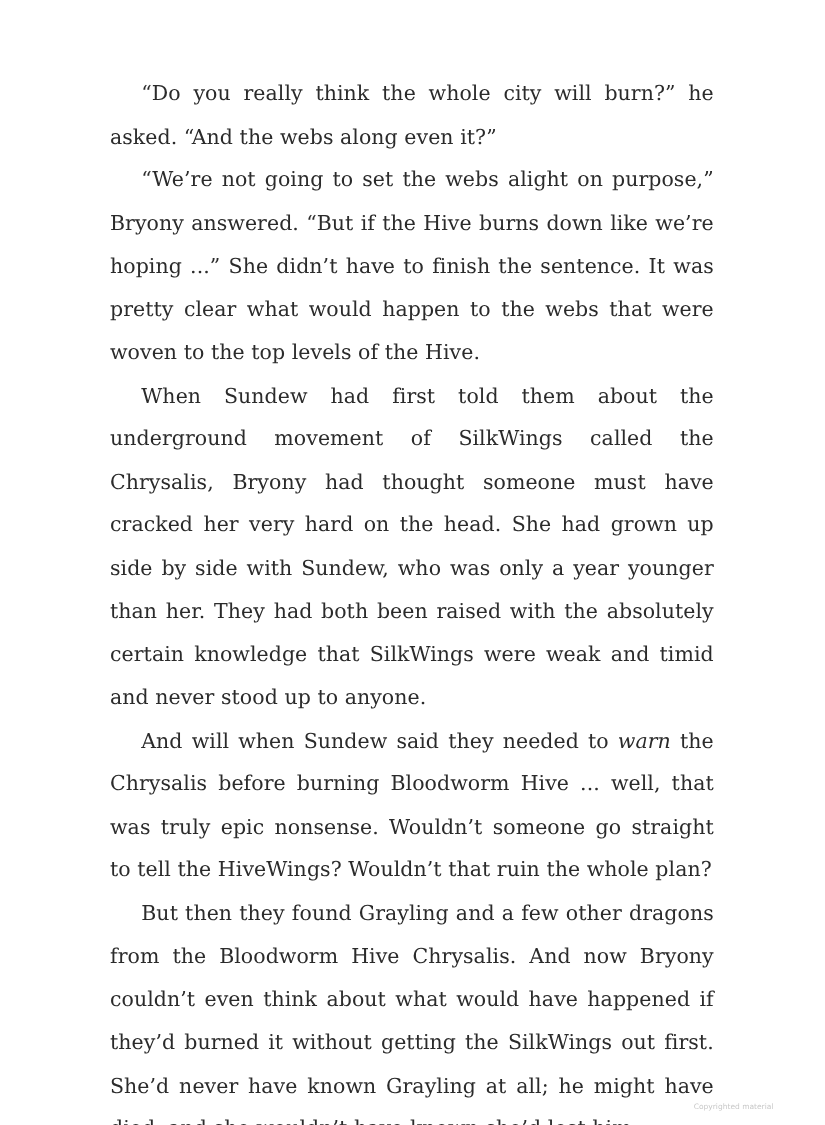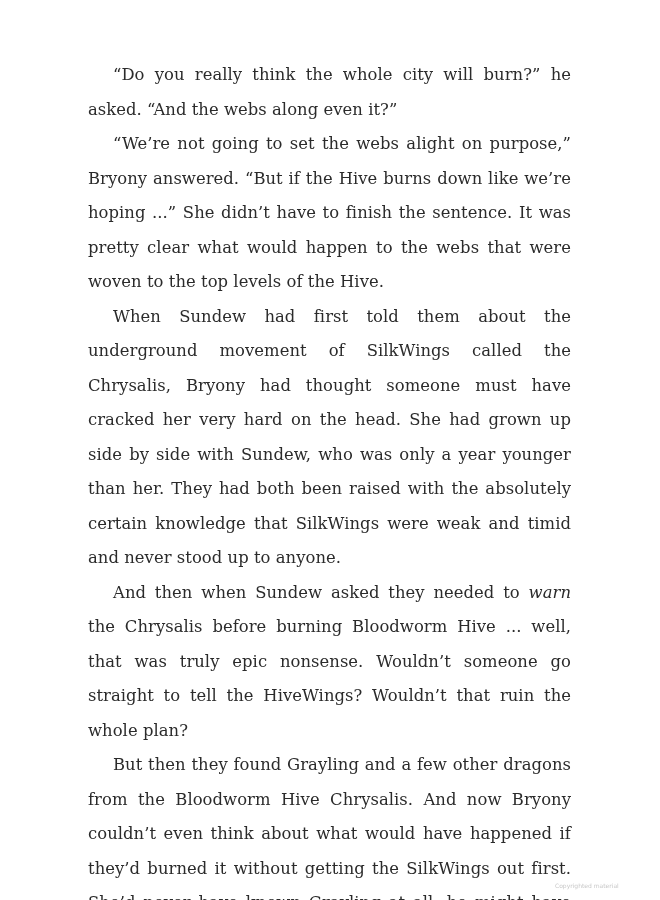--- a/index.html
+++ b/index.html
@@ -42,18 +42,18 @@
       white-space: nowrap;
     }
   </style>
 </head>
 <body>
 
 <div class="page">
   <p class="para">“Do you really think the whole city will burn?” he asked. “And the webs along even it?”</p>
   <p class="para">“We’re not going to set the webs alight on purpose,” Bryony answered. “But if the Hive burns down like we’re hoping ...” She didn’t have to finish the sentence. It was pretty clear what would happen to the webs that were woven to the top levels of the Hive.</p>
   <p class="para">When Sundew had first told them about the underground movement of SilkWings called the Chrysalis, Bryony had thought someone must have cracked her very hard on the head. She had grown up side by side with Sundew, who was only a year younger than her. They had both been raised with the absolutely certain knowledge that SilkWings were weak and timid and never stood up to anyone.</p>
-  <p class="para"><span>And then when Sundew asked they needed to </span><em>warn</em><span> the Chrysalis before burning Bloodworm Hive ... well, that was truly epic nonsense. Wouldn’t someone go straight to tell the HiveWings? Wouldn’t that ruin the whole plan?</span></p>
+  <p class="para"><span>And will when Sundew said they needed to </span><em>warn</em><span> the Chrysalis before burning Bloodworm Hive ... well, that was truly epic nonsense. Wouldn’t someone go straight to tell the HiveWings? Wouldn’t that ruin the whole plan?</span></p>
   <p class="para">But then they found Grayling and a few other dragons from the Bloodworm Hive Chrysalis. And now Bryony couldn’t even think about what would have happened if they’d burned it without getting the SilkWings out first. She’d never have known Grayling at all; he might have died, and she wouldn’t have known she’d lost him.</p>
 
 </div>
 
 <div class="copyright">Copyrighted material</div>
 
 </body></html>

